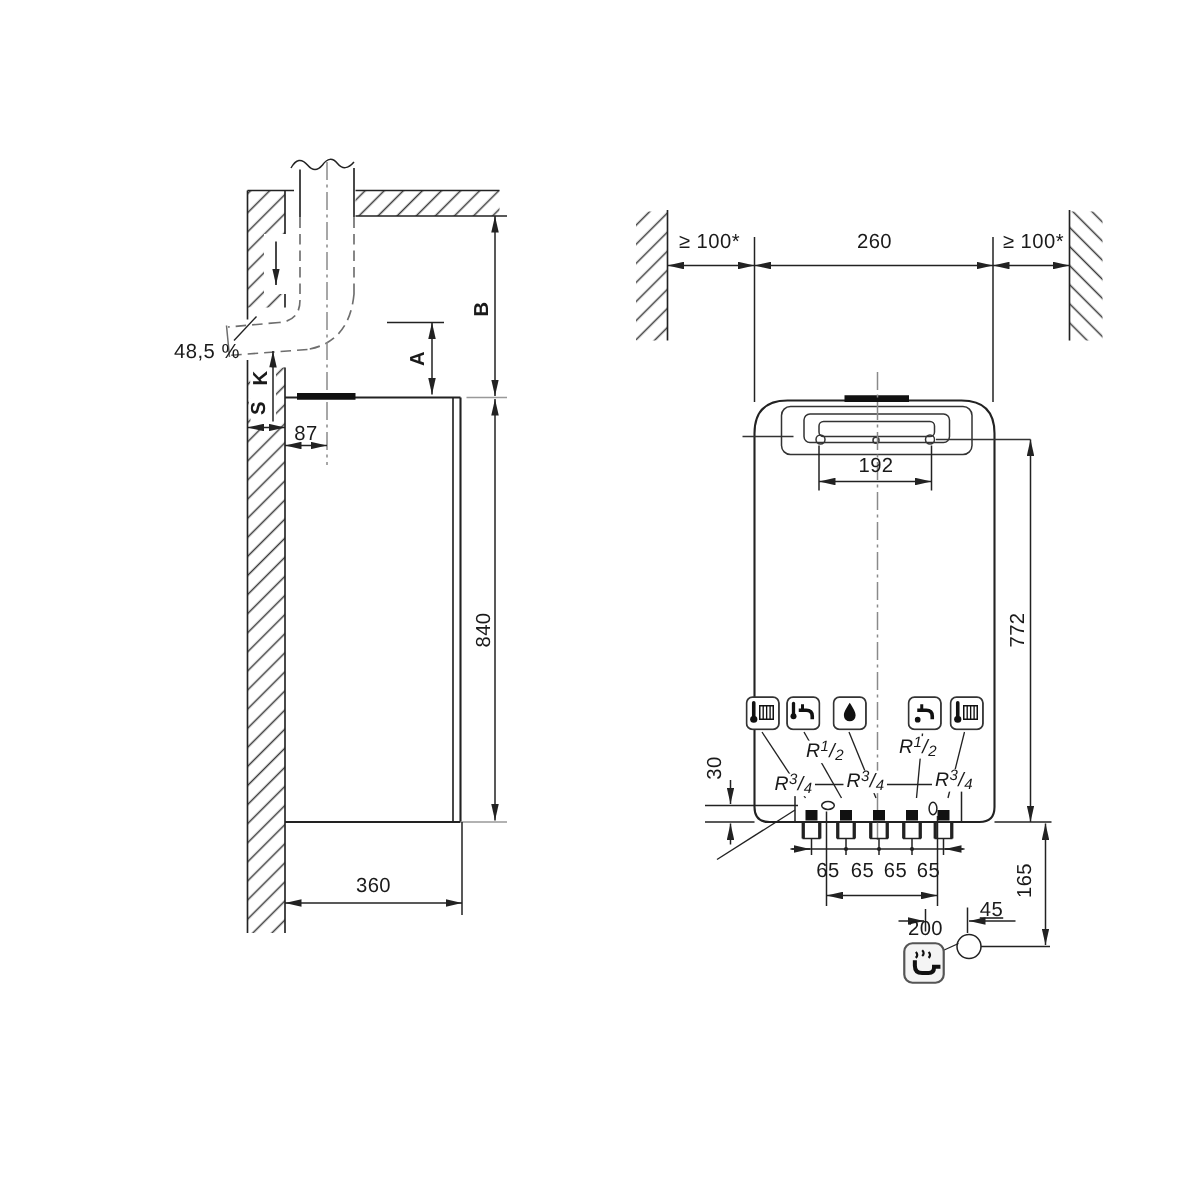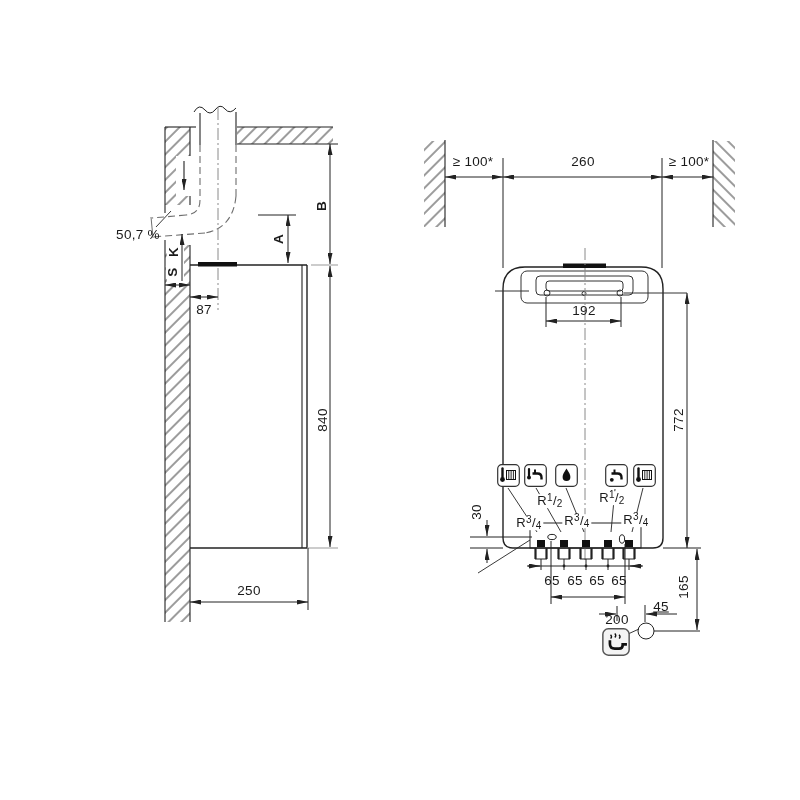--- a/index.html
+++ b/index.html
@@ -3,21 +3,21 @@
 <meta charset="utf-8">
 <style>
   html,body{margin:0;padding:0;background:#fff;}
   .stage{position:relative;width:800px;height:800px;background:#fff;overflow:hidden;
          font-family:"Liberation Sans",sans-serif;}
   .stage svg.linework{position:absolute;left:0;top:0;}
   .lbl{position:absolute;transform:translate(-50%,-50%);font-size:13.5px;color:#1a1a1a;
        white-space:nowrap;letter-spacing:.3px;}
   .v{transform:translate(-50%,-50%) rotate(-90deg);}
   .bg{background:#fff;padding:0 2px;line-height:1.05;}
-  .rl{font-size:13px;}
+  .rl{font-size:13px;font-style:italic;}
   .rl .sup{font-size:10px;position:relative;top:-4px;}
   .rl .sub{font-size:10px;position:relative;top:2px;}
   .icon{position:absolute;}
 </style>
 </head>
 <body>
 
 <div class="stage">
 
 <svg class="linework" width="800" height="800" viewBox="0 0 800 800">
@@ -229,28 +229,28 @@
     <line x1="677" y1="614" x2="646" y2="614" marker-end="url(#ar)"></line>
 
     <circle cx="646" cy="631" r="8"></circle>
     <line x1="654" y1="631" x2="700" y2="631"></line>
     <line x1="697" y1="549" x2="697" y2="630" marker-start="url(#ar)" marker-end="url(#ar)"></line>
 
     <line x1="628" y1="634" x2="639" y2="629" stroke-width="0.9"></line>
   </g>
 </svg>
 
-<div class="lbl" style="left:138px;top:234px;">50,7 %</div>
+<div class="lbl" style="left:138px;top:234px;">48,5 %</div>
 <div class="lbl v" style="left:321px;top:206px;font-weight:bold;">B</div>
 <div class="lbl v" style="left:278px;top:239px;font-weight:bold;">A</div>
 <div class="lbl v bg" style="left:174px;top:252px;font-weight:bold;">K</div>
 <div class="lbl v bg" style="left:173px;top:272px;font-weight:bold;">S</div>
-<div class="lbl" style="left:204px;top:289px;margin-top:20px;">87</div>
+<div class="lbl" style="left:204px;top:289px;">87</div>
 <div class="lbl v" style="left:322px;top:420px;">840</div>
-<div class="lbl" style="left:249px;top:590px;">250</div>
+<div class="lbl" style="left:249px;top:590px;">360</div>
 
 <div class="lbl" style="left:473px;top:161px;">≥ 100*</div>
 <div class="lbl" style="left:583px;top:161px;">260</div>
 <div class="lbl" style="left:689px;top:161px;">≥ 100*</div>
 <div class="lbl" style="left:584px;top:310px;text-align:center;">192</div>
 <div class="lbl v" style="left:678px;top:420px;">772</div>
 <div class="lbl v bg" style="left:477px;top:512px;">30</div>
 <div class="lbl" style="left:552px;top:580px;">65</div>
 <div class="lbl" style="left:575px;top:580px;">65</div>
 <div class="lbl" style="left:597px;top:580px;">65</div>

